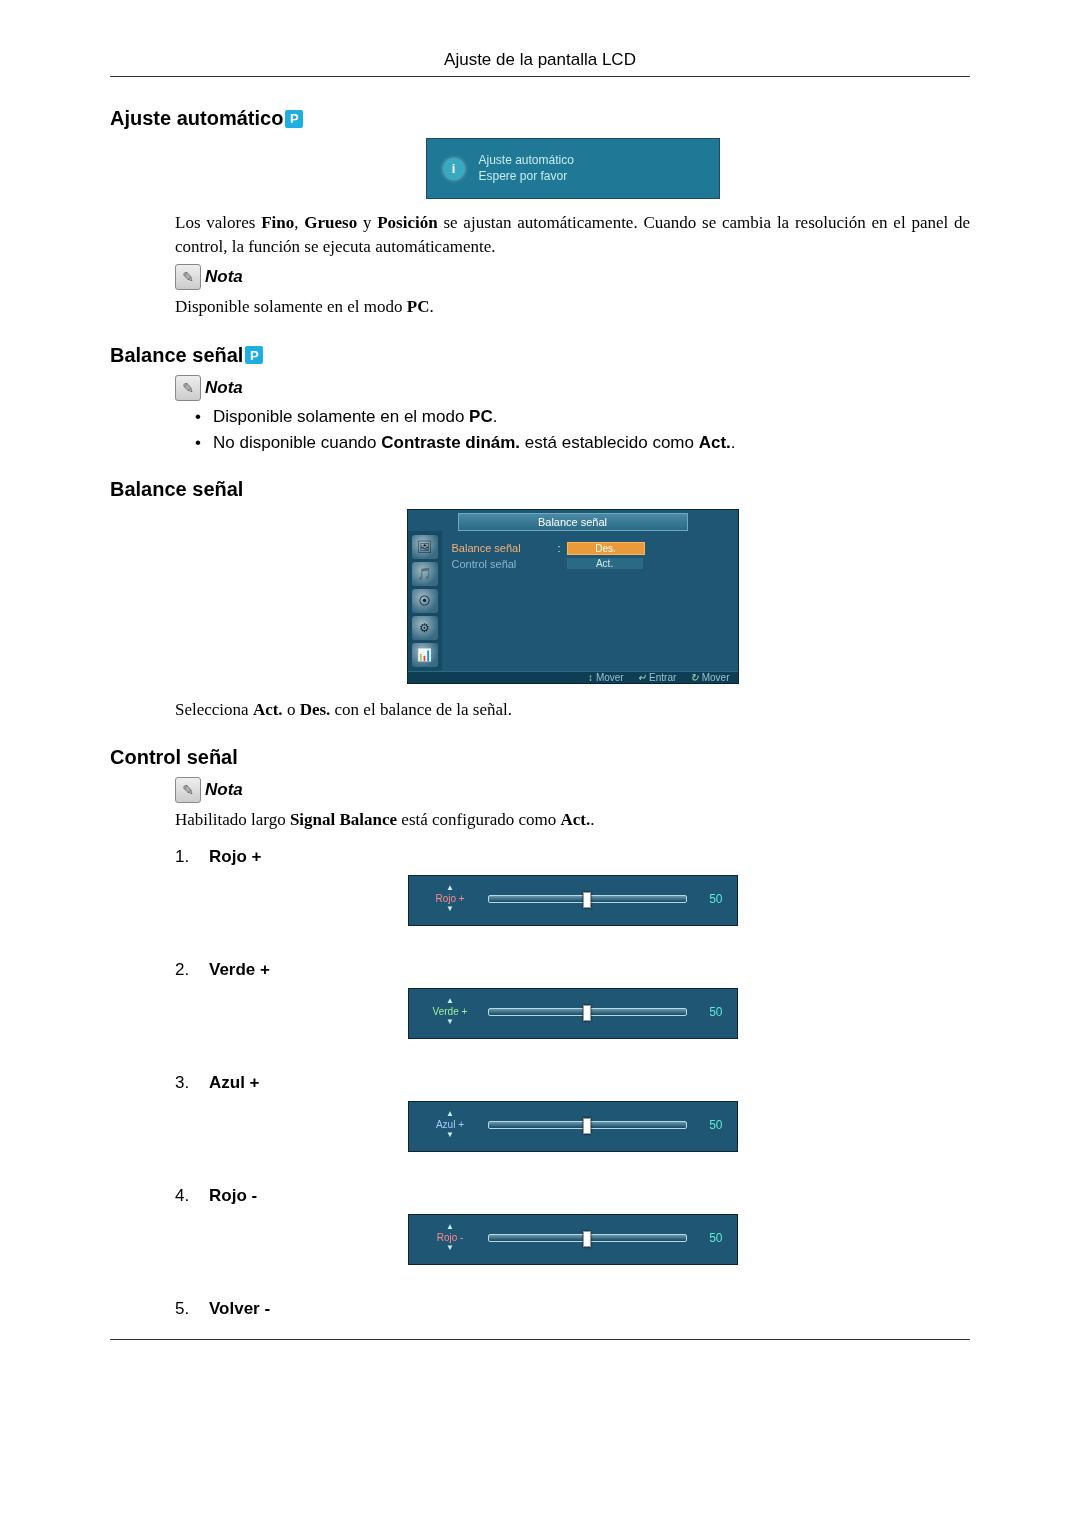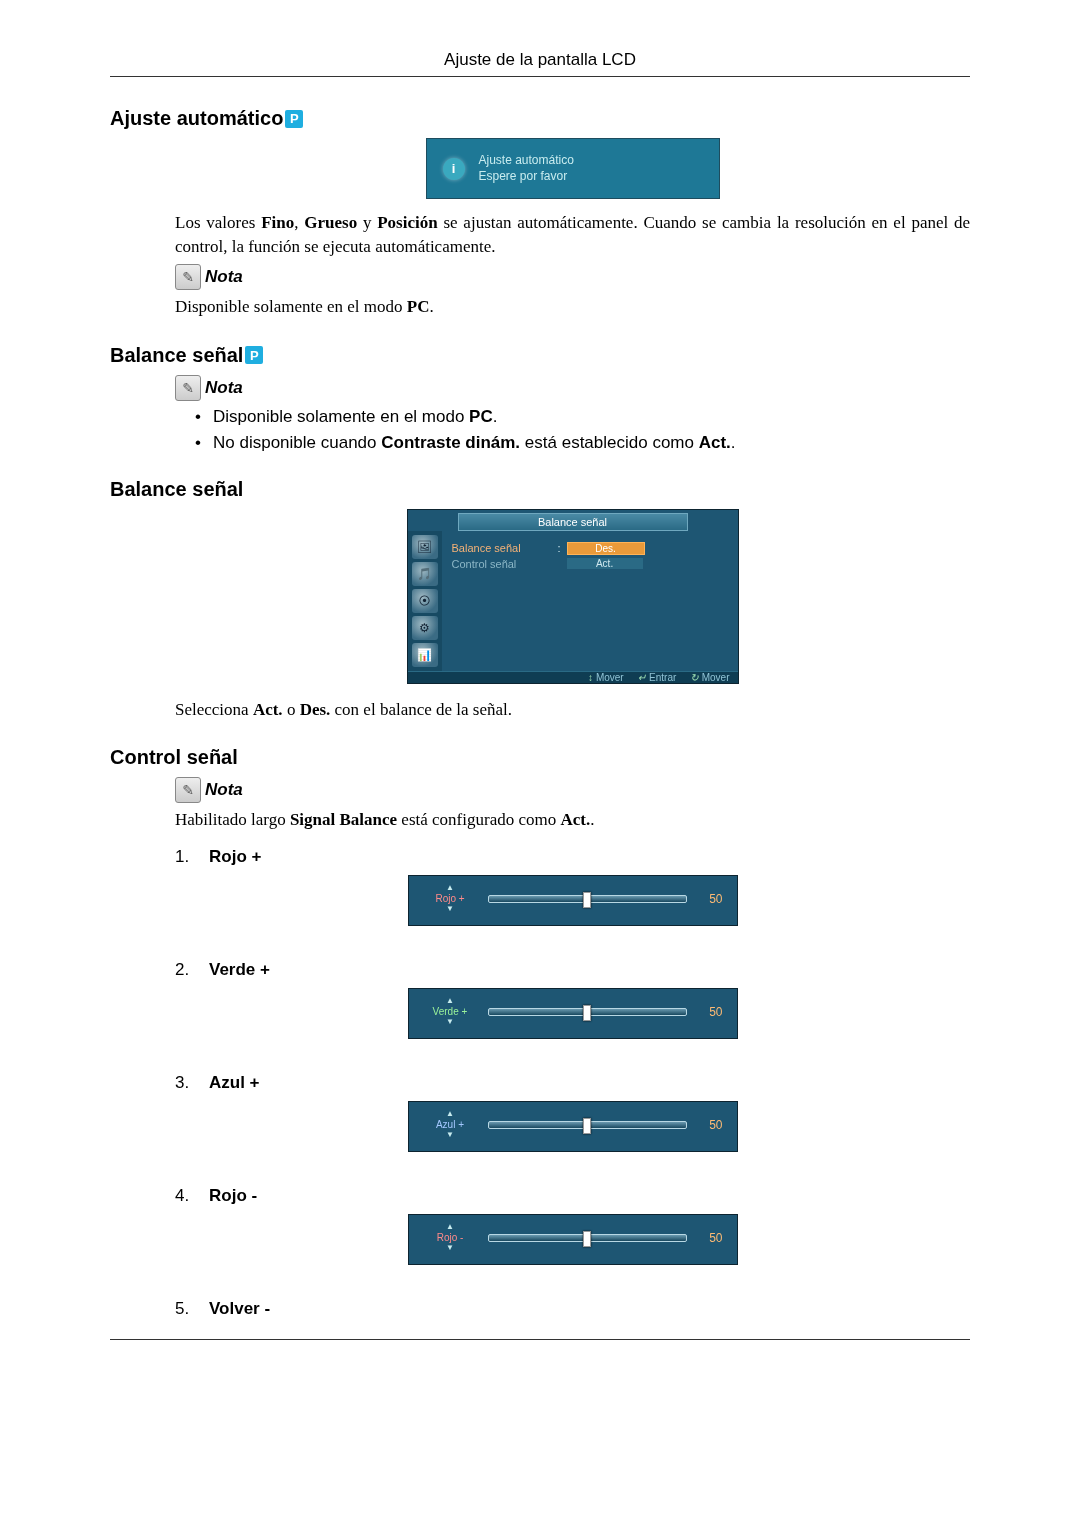--- a/index.html
+++ b/index.html
@@ -238,21 +238,21 @@
     background: #fff;
     border: 1px solid #999;
     box-shadow: 0 0 2px #000;
     left: 50%;
     transform: translateX(-50%);
   }
   .slider-value {
     width: 26px;
     text-align: right;
     font-size: 12px;
-    color: #fdba74;
+    color: #5eead4;
   }
   .numbered-item {
     display: flex;
     align-items: baseline;
     gap: 14px;
     margin-top: 10px;
   }
   .numbered-item .num { width: 20px; }
   .numbered-item .lab { font-weight: bold; }
   .slider-block {

